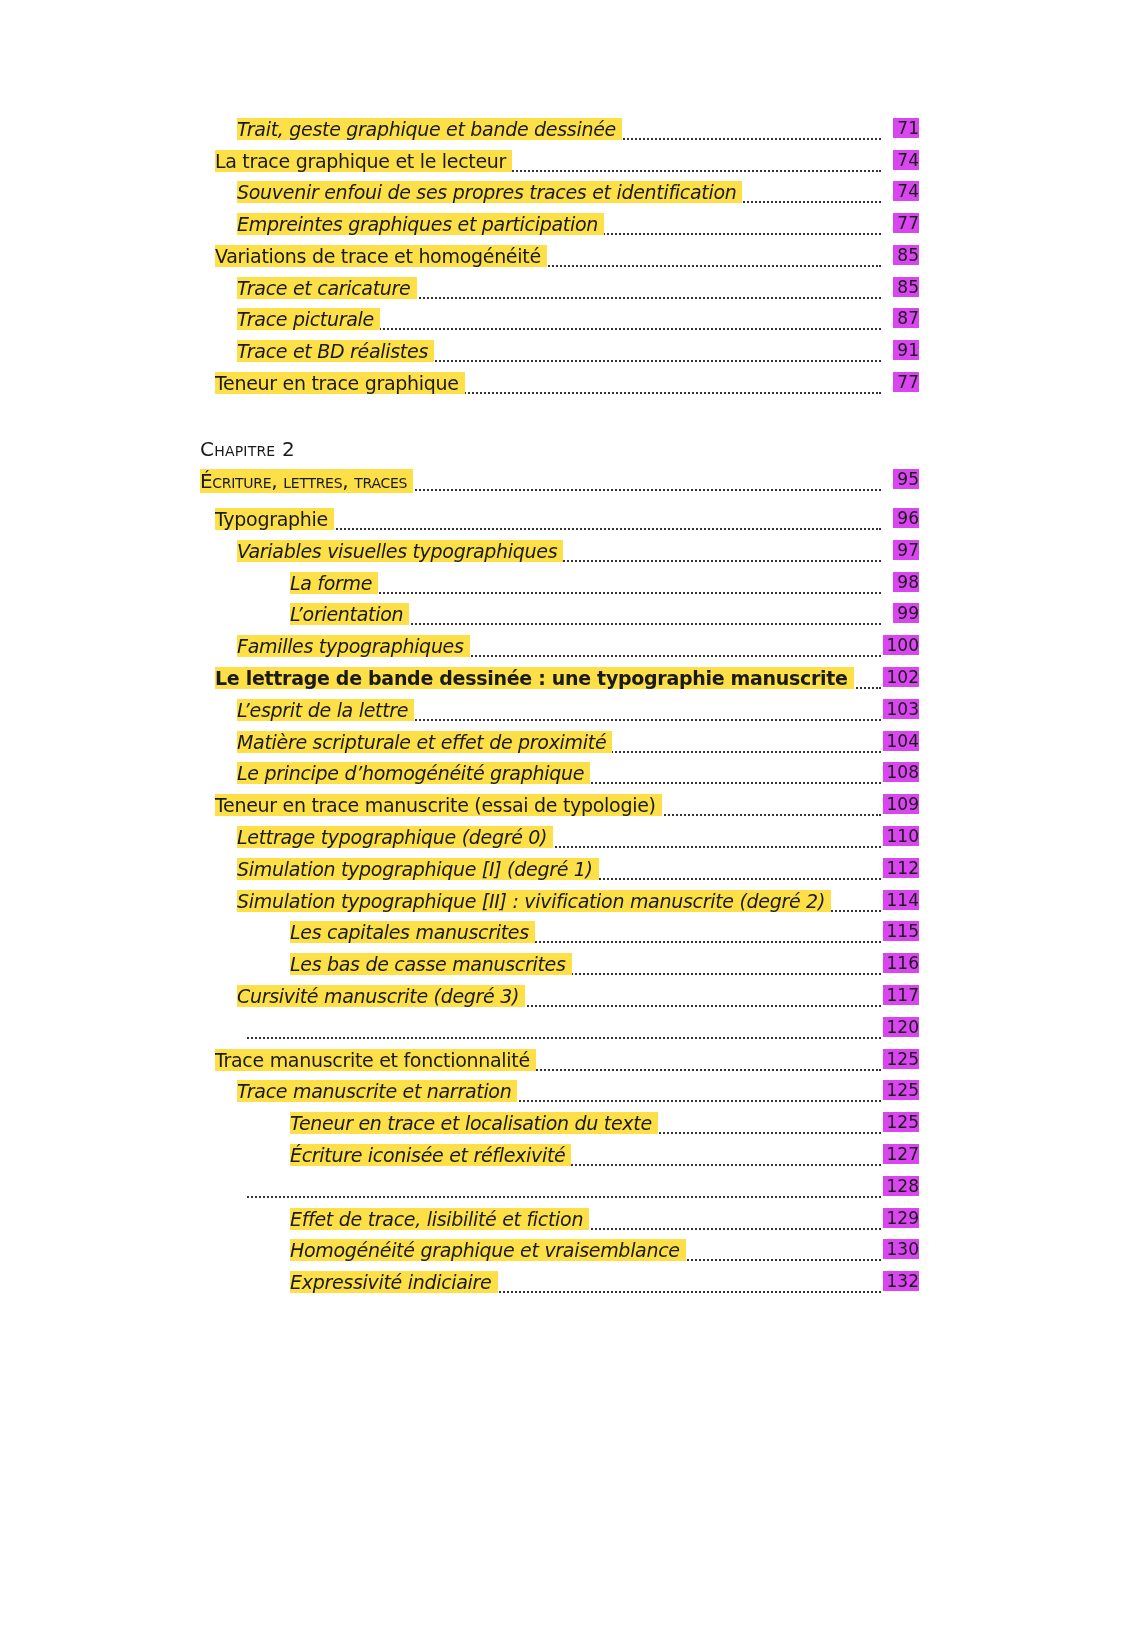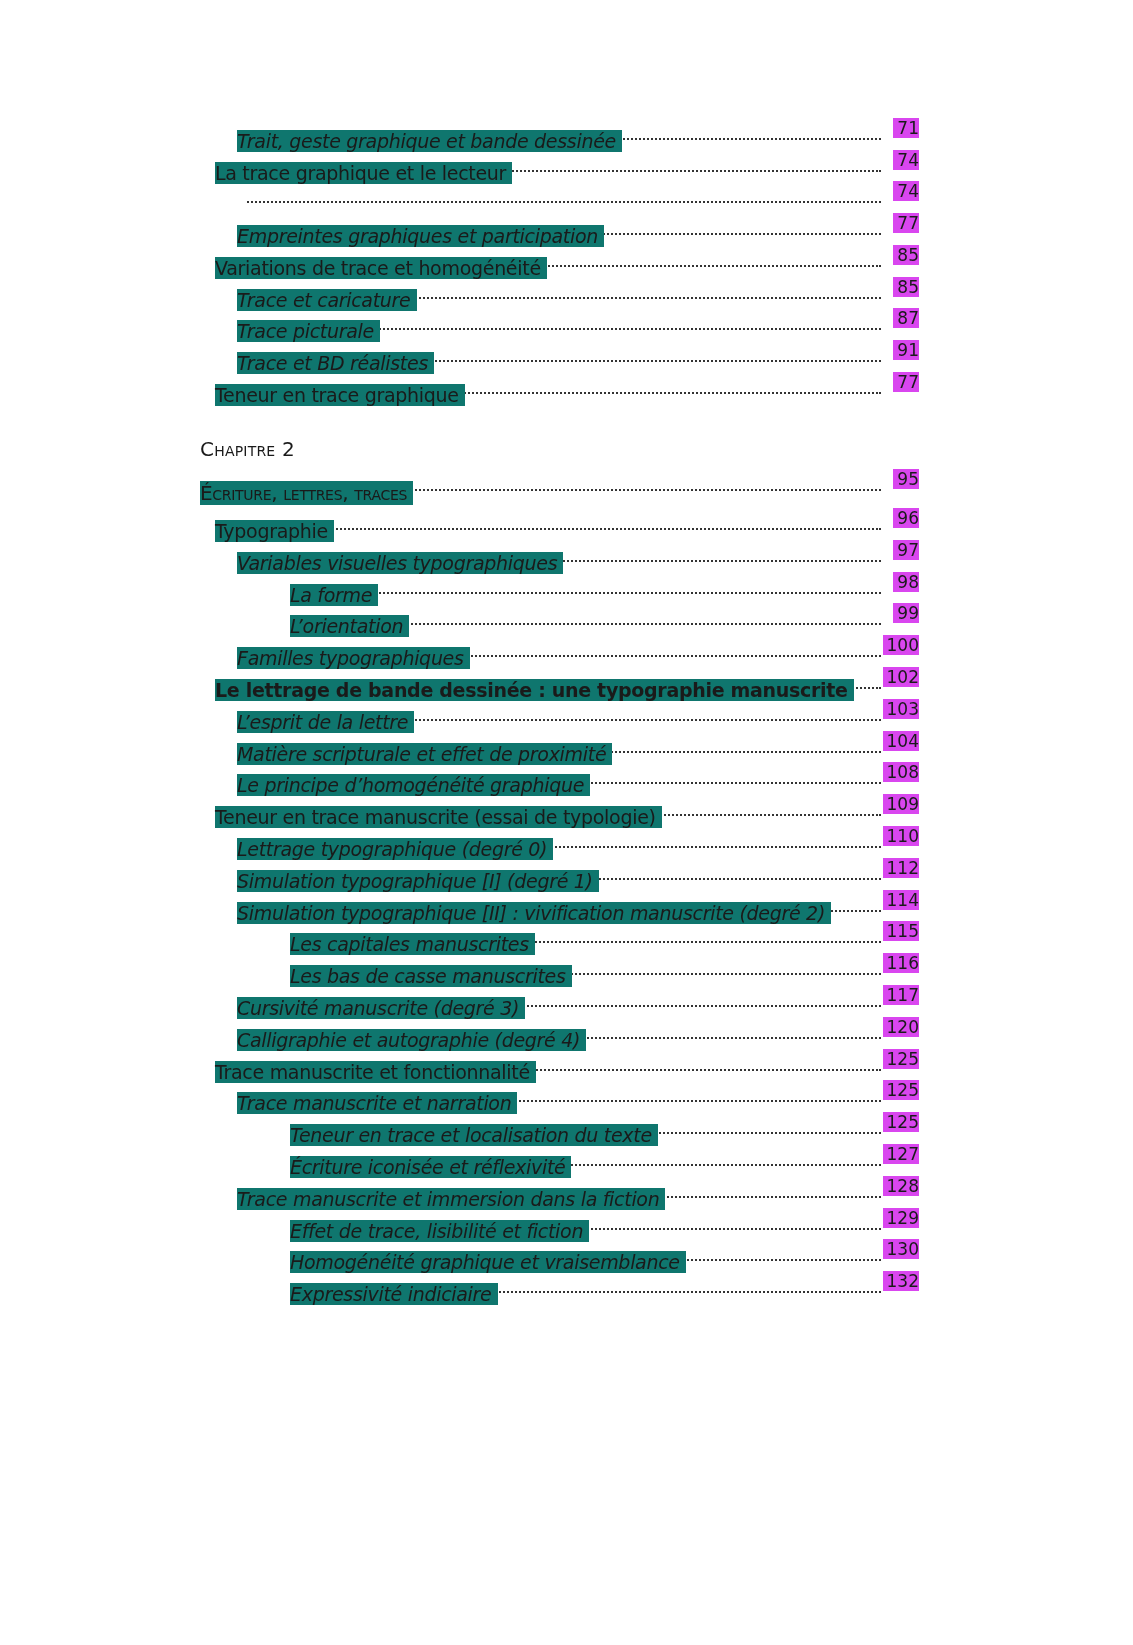--- a/index.html
+++ b/index.html
@@ -1,20 +1,20 @@
 <!DOCTYPE html>
 <html><head>
 <meta charset="utf-8">
 <style>
   html, body { margin: 0; padding: 0; background: #ffffff; }
   body { width: 1133px; height: 1645px; position: relative; overflow: hidden;
          font-family: "DejaVu Sans", sans-serif; color: #1a1a1a; }
   .toc { position: absolute; left: 0; top: 0; width: 1133px; }
   .row { position: absolute; left: 0; width: 1133px; height: 30px; display: flex; align-items: baseline; }
-  .row .title { position: absolute; white-space: nowrap; font-size: 19px; letter-spacing: -0.3px; background: #0f766e; padding-right: 6px; z-index: 2; margin-top: 12px; }
+  .row .title { position: absolute; white-space: nowrap; font-size: 19px; letter-spacing: -0.3px; background: #fde047; padding-right: 6px; z-index: 2; }
   .row .leader { position: absolute; right: 252px; height: 20px; border-bottom: 2px dotted #333; z-index: 1; }
   .row .page { position: absolute; right: 214px; font-size: 17px; text-align: right; z-index: 2; background:#d946ef; padding-left: 4px; }
   .it { font-style: italic; }
   .chap-label, .chap-title { position: absolute; left: 200px; font-size: 20px; font-variant: small-caps; white-space: nowrap; letter-spacing: 0.2px; }
 </style>
 </head>
 <body>
 
 <div class="toc">
   <div id="top-list">
@@ -23,20 +23,21 @@
         <span class="title it" style="left: 237px;">Trait, geste graphique et bande dessinée</span>
         <span class="page">71</span>
       </div>
       <div class="row" style="top: 149.7px;">
         <span class="leader" style="left: 225px;"></span>
         <span class="title" style="left: 215px;">La trace graphique et le lecteur</span>
         <span class="page">74</span>
       </div>
       <div class="row" style="top: 181.4px;">
         <span class="leader" style="left: 247px;"></span>
+        <span class="title it" style="left: 237px;">Souvenir enfoui de ses propres traces et identification</span>
         <span class="page">74</span>
       </div>
       <div class="row" style="top: 213.1px;">
         <span class="leader" style="left: 247px;"></span>
         <span class="title it" style="left: 237px;">Empreintes graphiques et participation</span>
         <span class="page">77</span>
       </div>
       <div class="row" style="top: 244.8px;">
         <span class="leader" style="left: 225px;"></span>
         <span class="title" style="left: 215px;">Variations de trace et homogénéité</span>
@@ -147,21 +148,20 @@
         <span class="title it" style="left: 290px;">Les bas de casse manuscrites</span>
         <span class="page">116</span>
       </div>
       <div class="row" style="top: 985px;">
         <span class="leader" style="left: 247px;"></span>
         <span class="title it" style="left: 237px;">Cursivité manuscrite (degré 3)</span>
         <span class="page">117</span>
       </div>
       <div class="row" style="top: 1016.8px;">
         <span class="leader" style="left: 247px;"></span>
-        <span class="title it" style="left: 237px;">Calligraphie et autographie (degré 4)</span>
         <span class="page">120</span>
       </div>
       <div class="row" style="top: 1048.6px;">
         <span class="leader" style="left: 225px;"></span>
         <span class="title" style="left: 215px;">Trace manuscrite et fonctionnalité</span>
         <span class="page">125</span>
       </div>
       <div class="row" style="top: 1080.4px;">
         <span class="leader" style="left: 247px;"></span>
         <span class="title it" style="left: 237px;">Trace manuscrite et narration</span>
@@ -172,21 +172,20 @@
         <span class="title it" style="left: 290px;">Teneur en trace et localisation du texte</span>
         <span class="page">125</span>
       </div>
       <div class="row" style="top: 1144px;">
         <span class="leader" style="left: 300px;"></span>
         <span class="title it" style="left: 290px;">Écriture iconisée et réflexivité</span>
         <span class="page">127</span>
       </div>
       <div class="row" style="top: 1175.8px;">
         <span class="leader" style="left: 247px;"></span>
-        <span class="title it" style="left: 237px;">Trace manuscrite et immersion dans la fiction</span>
         <span class="page">128</span>
       </div>
       <div class="row" style="top: 1207.6px;">
         <span class="leader" style="left: 300px;"></span>
         <span class="title it" style="left: 290px;">Effet de trace, lisibilité et fiction</span>
         <span class="page">129</span>
       </div>
       <div class="row" style="top: 1239.4px;">
         <span class="leader" style="left: 300px;"></span>
         <span class="title it" style="left: 290px;">Homogénéité graphique et vraisemblance</span>

